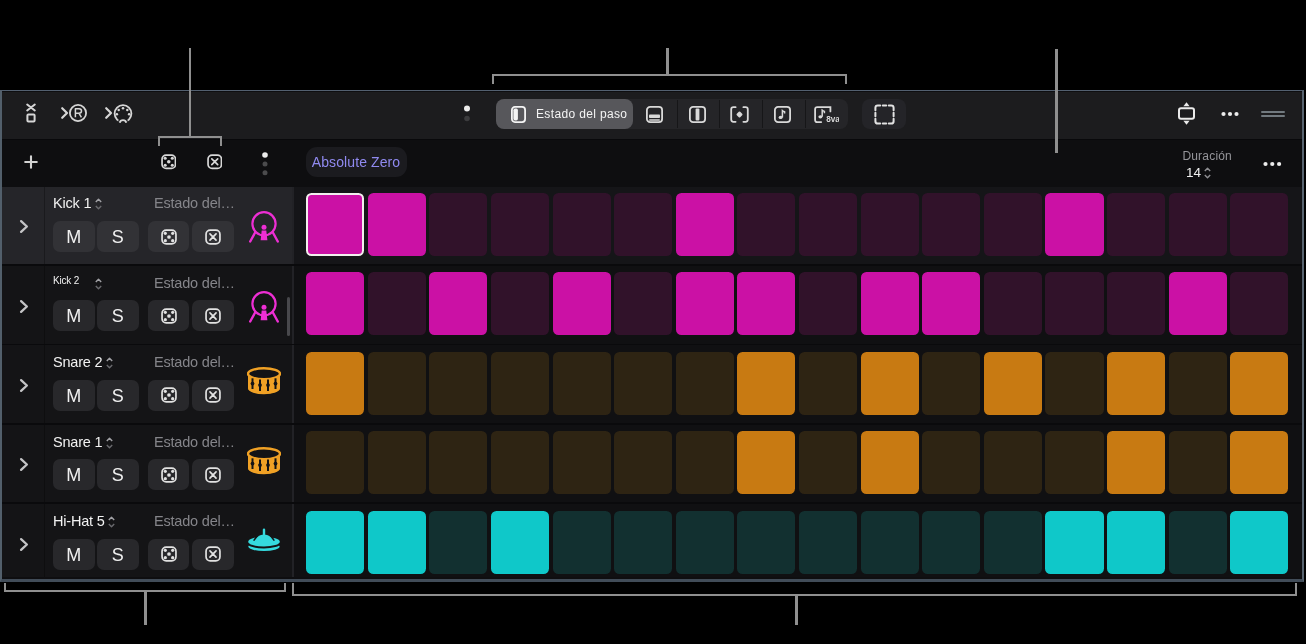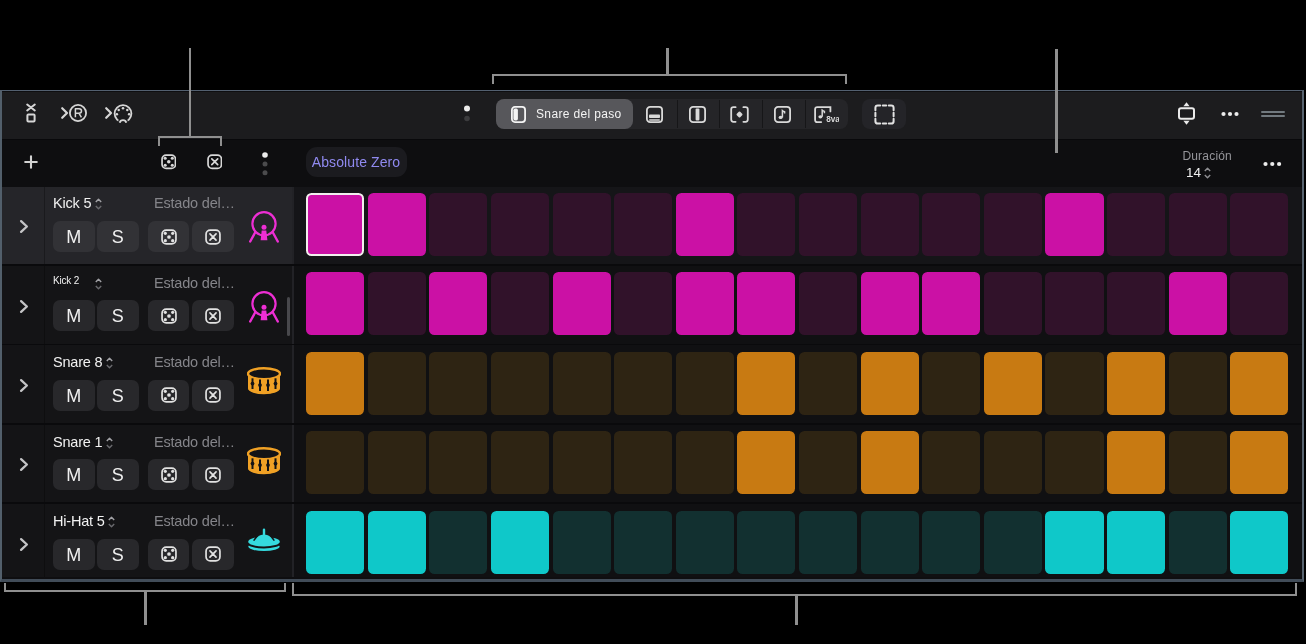--- a/index.html
+++ b/index.html
@@ -39,21 +39,21 @@
 <circle cx="5" cy="4.5" r="3" fill="#ececec"></circle>
       <circle cx="5" cy="14.5" r="2.8" fill="#3c3c3e"></circle>
 </svg>
 
 <div class="abs" style="left:496px;top:99px;width:352px;height:29.5px;background:#252528;border-radius:8px"></div>
 <div class="abs" style="left:496px;top:99px;width:137px;height:29.5px;background:#57575b;border-radius:8px"></div>
 <svg class="abs" style="left:511px;top:105.5px" width="15" height="17" viewBox="0 0 15 17">
 <rect x="0.9" y="0.9" width="13.2" height="15.2" rx="3" fill="none" stroke="#f4f4f4" stroke-width="1.8"></rect>
 <rect x="2.4" y="2.6" width="4.5" height="11.8" rx="1.6" fill="#f4f4f4"></rect>
 </svg>
-<div class="abs" style="left:536px;top:107px;width:100px;height:16px;font-size:12px;letter-spacing:0.35px;color:#f4f4f4">Snare del paso</div>
+<div class="abs" style="left:536px;top:107px;width:100px;height:16px;font-size:12px;letter-spacing:0.35px;color:#f4f4f4">Estado del paso</div>
 
 <div class="abs" style="left:676.6px;top:100px;width:1.2px;height:27.5px;background:#161618"></div>
 <div class="abs" style="left:719.3px;top:100px;width:1.2px;height:27.5px;background:#161618"></div>
 <div class="abs" style="left:762.0px;top:100px;width:1.2px;height:27.5px;background:#161618"></div>
 <div class="abs" style="left:804.7px;top:100px;width:1.2px;height:27.5px;background:#161618"></div>
 <svg class="abs" style="left:645.8px;top:105.5px" width="17" height="17" viewBox="0 0 17 17">
 <rect x="0.9" y="0.9" width="15.2" height="15.2" rx="3.2" fill="none" stroke="#d9d9d9" stroke-width="1.8"></rect>
 <rect x="3" y="8.6" width="11" height="3.4" rx="0.8" fill="#d9d9d9"></rect>
 <rect x="3" y="13.2" width="11" height="1.6" rx="0.8" fill="#d9d9d9"></rect>
 </svg>
@@ -131,21 +131,21 @@
       <circle cx="17.1" cy="4" r="2.1" fill="#ececec"></circle>
 </svg>
 
 <div class="abs" style="left:2px;top:186.6px;width:289.5px;height:77.60000000000001px;background:#252529"></div>
 <div class="abs" style="left:293.7px;top:186.6px;width:1008px;height:77.60000000000001px;background:#151518"></div>
 <div class="abs" style="left:44px;top:186.6px;width:1px;height:77.60000000000001px;background:rgba(0,0,0,0.28)"></div>
 <div class="abs" style="left:292.2px;top:186.6px;width:1.5px;height:77.60000000000001px;background:#222226"></div>
 <svg class="abs" style="left:18.5px;top:219.2px" width="10" height="15" viewBox="0 0 10 15">
 <path d="M 2.1 2.1 L 7.9 7.5 L 2.1 12.9" fill="none" stroke="#c4c4c6" stroke-width="2.3" stroke-linecap="round" stroke-linejoin="round"></path>
     </svg>
-<div class="abs" style="left:53px;top:195.4px;font-size:14.5px;color:#f2f2f2;letter-spacing:-0.2px">Kick 5</div>
+<div class="abs" style="left:53px;top:195.4px;font-size:14.5px;color:#f2f2f2;letter-spacing:-0.2px">Kick 1</div>
 <svg class="abs" style="left:93.9px;top:198.4px" width="9" height="12" viewBox="0 0 9 12">
 <path d="M 1.8 4 L 4.5 1.2 L 7.2 4" fill="none" stroke="#a2a2a6" stroke-width="1.4" stroke-linejoin="round"></path>
 <path d="M 1.8 8 L 4.5 10.8 L 7.2 8" fill="none" stroke="#6a6a6e" stroke-width="1.4" stroke-linejoin="round"></path>
 </svg>
 <div class="abs" style="left:154px;top:195.4px;font-size:14.5px;color:#85858a;letter-spacing:-0.2px">Estado del…</div>
 <div class="abs" style="left:53px;top:221.0px;width:41.5px;height:31px;background:#323236;border-radius:7px;color:#f0f0f0;font-size:18px;text-align:center;line-height:32.5px">M</div>
 <div class="abs" style="left:97px;top:221.0px;width:41.5px;height:31px;background:#323236;border-radius:7px;color:#f0f0f0;font-size:18px;text-align:center;line-height:32.5px">S</div>
 <div class="abs" style="left:148px;top:221.0px;width:41px;height:31px;background:#323236;border-radius:7px"></div>
 <div class="abs" style="left:192px;top:221.0px;width:42px;height:31px;background:#323236;border-radius:7px"></div>
 <svg style="position:absolute;left:160.8px;top:228.6px" width="16" height="16" viewBox="0 0 16 16">
@@ -235,21 +235,21 @@
 <div class="abs" style="left:1107.1px;top:272.4px;width:58.2px;height:63.0px;background:#31122a;border-radius:5.5px;"></div>
 <div class="abs" style="left:1168.7px;top:272.4px;width:58.2px;height:63.0px;background:#cb11a5;border-radius:5.5px;"></div>
 <div class="abs" style="left:1230.3px;top:272.4px;width:58.2px;height:63.0px;background:#31122a;border-radius:5.5px;"></div>
 <div class="abs" style="left:2px;top:345.4px;width:289.5px;height:77.60000000000001px;background:#141416"></div>
 <div class="abs" style="left:293.7px;top:345.4px;width:1008px;height:77.60000000000001px;background:#101012"></div>
 <div class="abs" style="left:44px;top:345.4px;width:1px;height:77.60000000000001px;background:rgba(0,0,0,0.28)"></div>
 <div class="abs" style="left:292.2px;top:345.4px;width:1.5px;height:77.60000000000001px;background:#222226"></div>
 <svg class="abs" style="left:18.5px;top:378.0px" width="10" height="15" viewBox="0 0 10 15">
 <path d="M 2.1 2.1 L 7.9 7.5 L 2.1 12.9" fill="none" stroke="#c4c4c6" stroke-width="2.3" stroke-linecap="round" stroke-linejoin="round"></path>
     </svg>
-<div class="abs" style="left:53px;top:354.2px;font-size:14.5px;color:#f2f2f2;letter-spacing:-0.2px">Snare 8</div>
+<div class="abs" style="left:53px;top:354.2px;font-size:14.5px;color:#f2f2f2;letter-spacing:-0.2px">Snare 2</div>
 <svg class="abs" style="left:105.0px;top:357.2px" width="9" height="12" viewBox="0 0 9 12">
 <path d="M 1.8 4 L 4.5 1.2 L 7.2 4" fill="none" stroke="#a2a2a6" stroke-width="1.4" stroke-linejoin="round"></path>
 <path d="M 1.8 8 L 4.5 10.8 L 7.2 8" fill="none" stroke="#6a6a6e" stroke-width="1.4" stroke-linejoin="round"></path>
 </svg>
 <div class="abs" style="left:154px;top:354.2px;font-size:14.5px;color:#85858a;letter-spacing:-0.2px">Estado del…</div>
 <div class="abs" style="left:53px;top:379.79999999999995px;width:41.5px;height:31px;background:#28282b;border-radius:7px;color:#f0f0f0;font-size:18px;text-align:center;line-height:32.5px">M</div>
 <div class="abs" style="left:97px;top:379.79999999999995px;width:41.5px;height:31px;background:#28282b;border-radius:7px;color:#f0f0f0;font-size:18px;text-align:center;line-height:32.5px">S</div>
 <div class="abs" style="left:148px;top:379.79999999999995px;width:41px;height:31px;background:#28282b;border-radius:7px"></div>
 <div class="abs" style="left:192px;top:379.79999999999995px;width:42px;height:31px;background:#28282b;border-radius:7px"></div>
 <svg style="position:absolute;left:160.8px;top:387.4px" width="16" height="16" viewBox="0 0 16 16">

